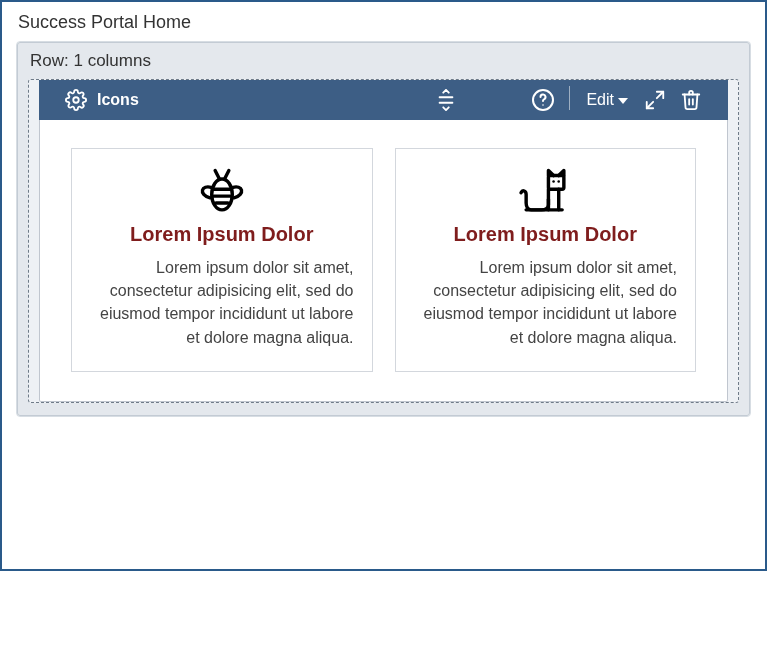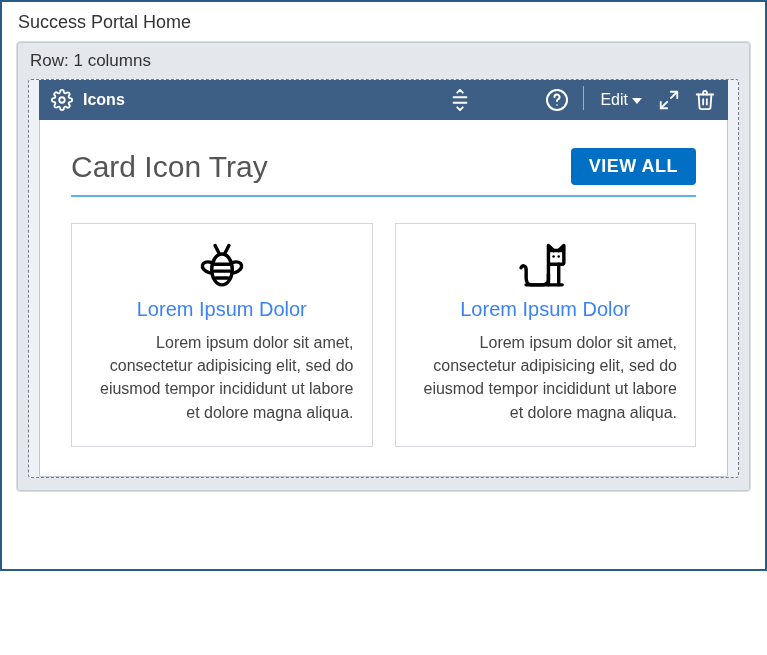--- a/index.html
+++ b/index.html
@@ -57,21 +57,21 @@
   .widget {
     margin: 0 10px 0 10px;
     background: #fff;
     border-radius: 2px;
     box-shadow: 0 0 0 1px #c0c6cf inset;
   }
   .widget-toolbar {
     background: #3d5e85;
     color: #fff;
     display: flex;
-    padding: 6px 10px;
+    padding: 6px 24px;
     gap: 10px;
   }
   .widget-toolbar .left {
     display: flex;
     align-items: center;
     gap: 8px;
     flex: 1;
   }
   .toolbar-title {
     font-weight: 700;
@@ -148,23 +148,24 @@
     background: #fff;
     padding: 18px 18px 22px 18px;
     text-align: center;
   }
   .card-icon {
     display: flex;
     justify-content: center;
     margin-bottom: 8px;
   }
   .card-title {
-    color: #3b82f6;
+    color: #7f1d1d;
     font-size: 20px;
     margin-bottom: 10px;
+    font-weight: bold;
   }
   .card-text {
     color: #444;
     font-size: 16px;
     line-height: 1.45;
     text-align: right;
   }
   svg { display: block; }
 </style>
 </head>
@@ -230,24 +231,20 @@
                 <polyline points="3 6 5 6 21 6"></polyline>
                 <path d="M19 6l-1 14a2 2 0 0 1-2 2H8a2 2 0 0 1-2-2L5 6"></path>
                 <path d="M10 6V4a2 2 0 0 1 2-2 2 2 0 0 1 2 2v2"></path>
                 <line x1="10" y1="11" x2="10" y2="17"></line>
                 <line x1="14" y1="11" x2="14" y2="17"></line>
               </svg>
             </span>
           </div>
 
           <div class="widget-body">
-            <div class="body-header">
-              <div class="body-title">Card Icon Tray</div>
-              <button class="view-all">VIEW ALL</button>
-            </div>
 
             <div class="cards">
 
               <div class="card">
                 <div class="card-icon">
                   <svg width="56" height="48" viewBox="0 0 64 56" fill="none" stroke="#000" stroke-width="4" stroke-linecap="round" stroke-linejoin="round">
                     <line x1="24" y1="4" x2="29" y2="14"></line>
                     <line x1="40" y1="4" x2="35" y2="14"></line>
                     <ellipse cx="32" cy="32" rx="12" ry="18"></ellipse>
                     <line x1="22" y1="26" x2="42" y2="26"></line>

